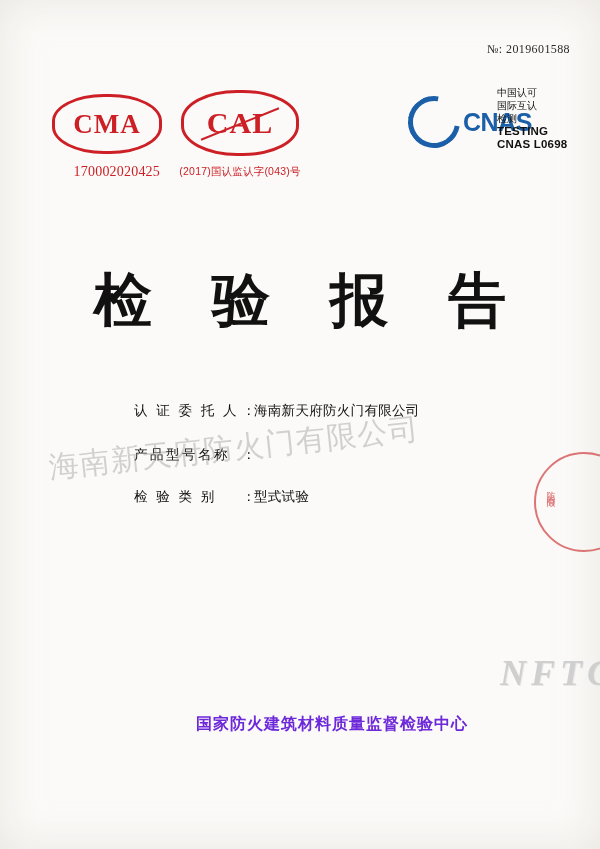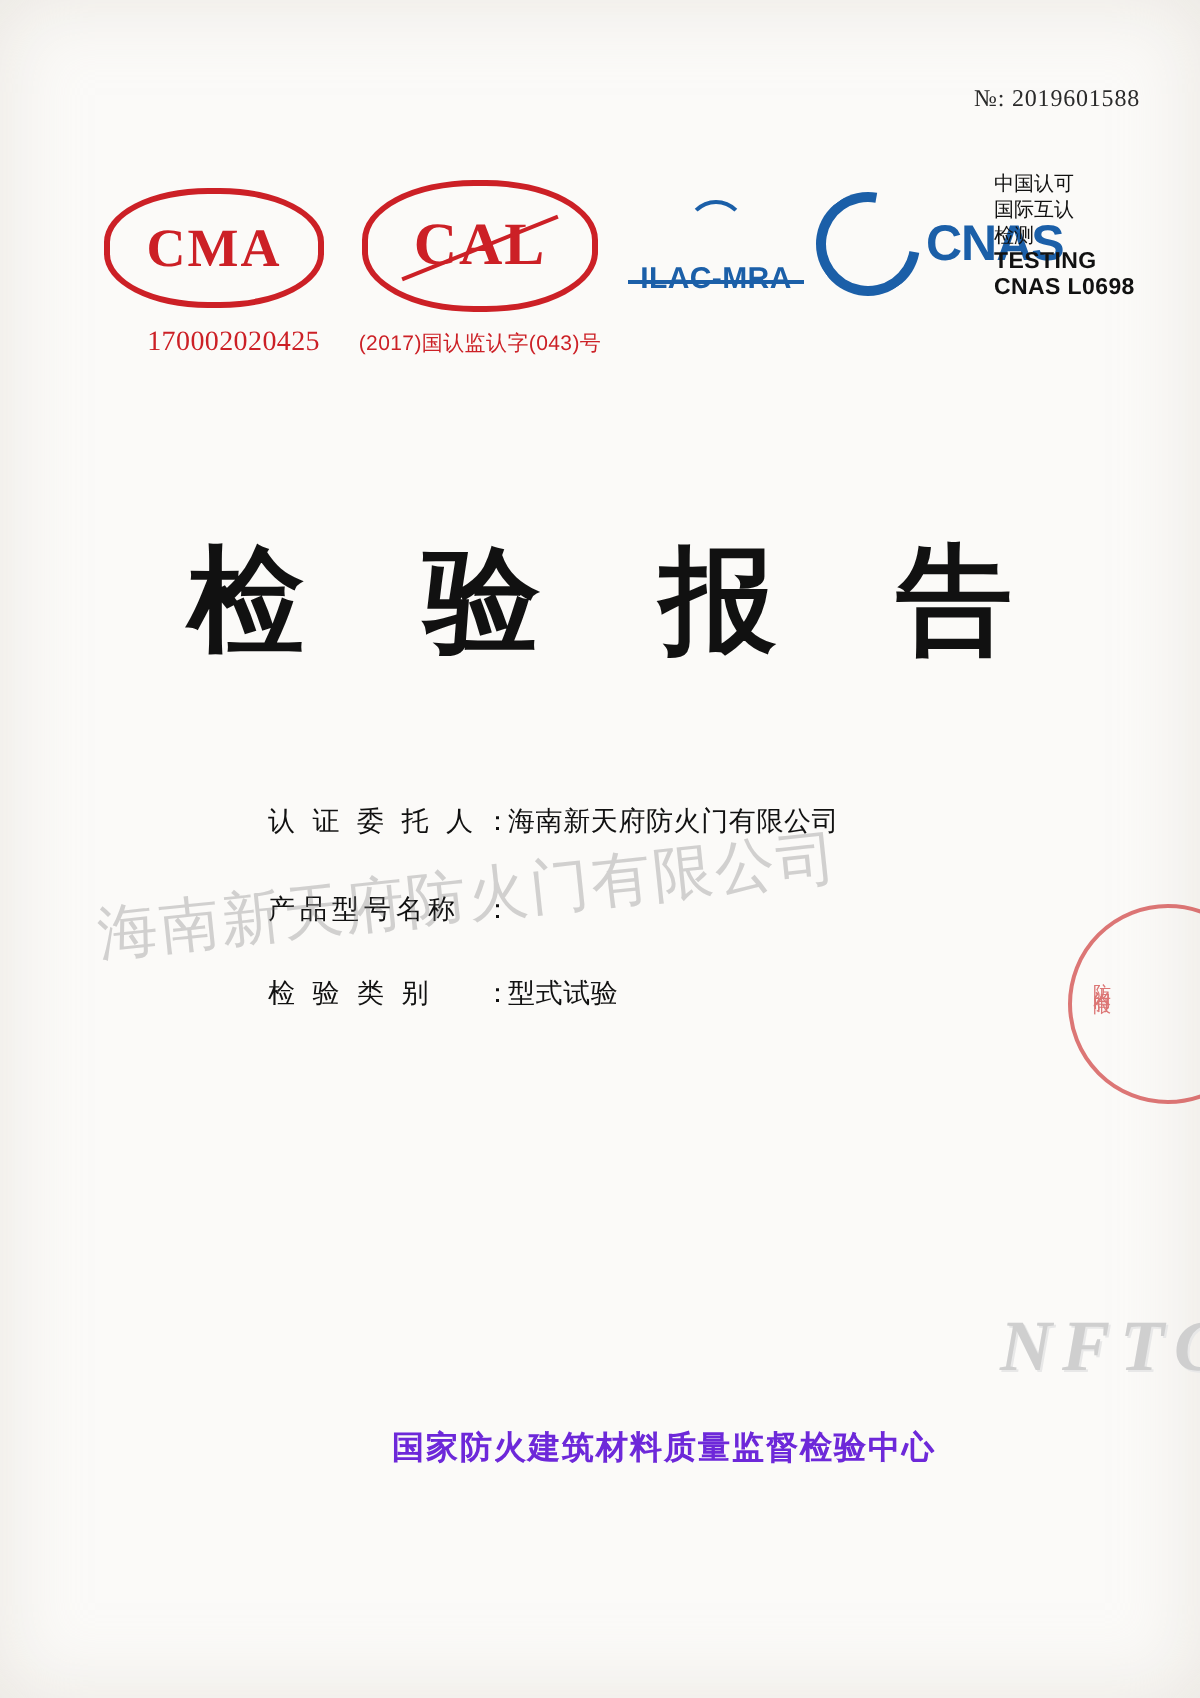--- a/index.html
+++ b/index.html
@@ -351,28 +351,20 @@
     </div>
 
     <div class="cal">
       <div class="cal-oval">
         <div class="cal-text">CAL</div>
         <div class="slash"></div>
       </div>
       <div class="cal-num">(2017)国认监认字(043)号</div>
     </div>
 
-    <div class="ilac">
-      <div class="ilac-arcs">
-        <i class="a3"></i>
-          <i class="a2"></i>
-          <i class="a1"></i>
-      </div>
-      <div class="ilac-label">ILAC-MRA</div>
-    </div>
 
     <div class="cnas">
       <div class="cnas-swoosh"></div>
       <div class="cnas-text">CNAS</div>
     </div>
 
     <div class="cnas-cn">
       <div>中国认可</div>
       <div>国际互认</div>
       <div>检测</div>

